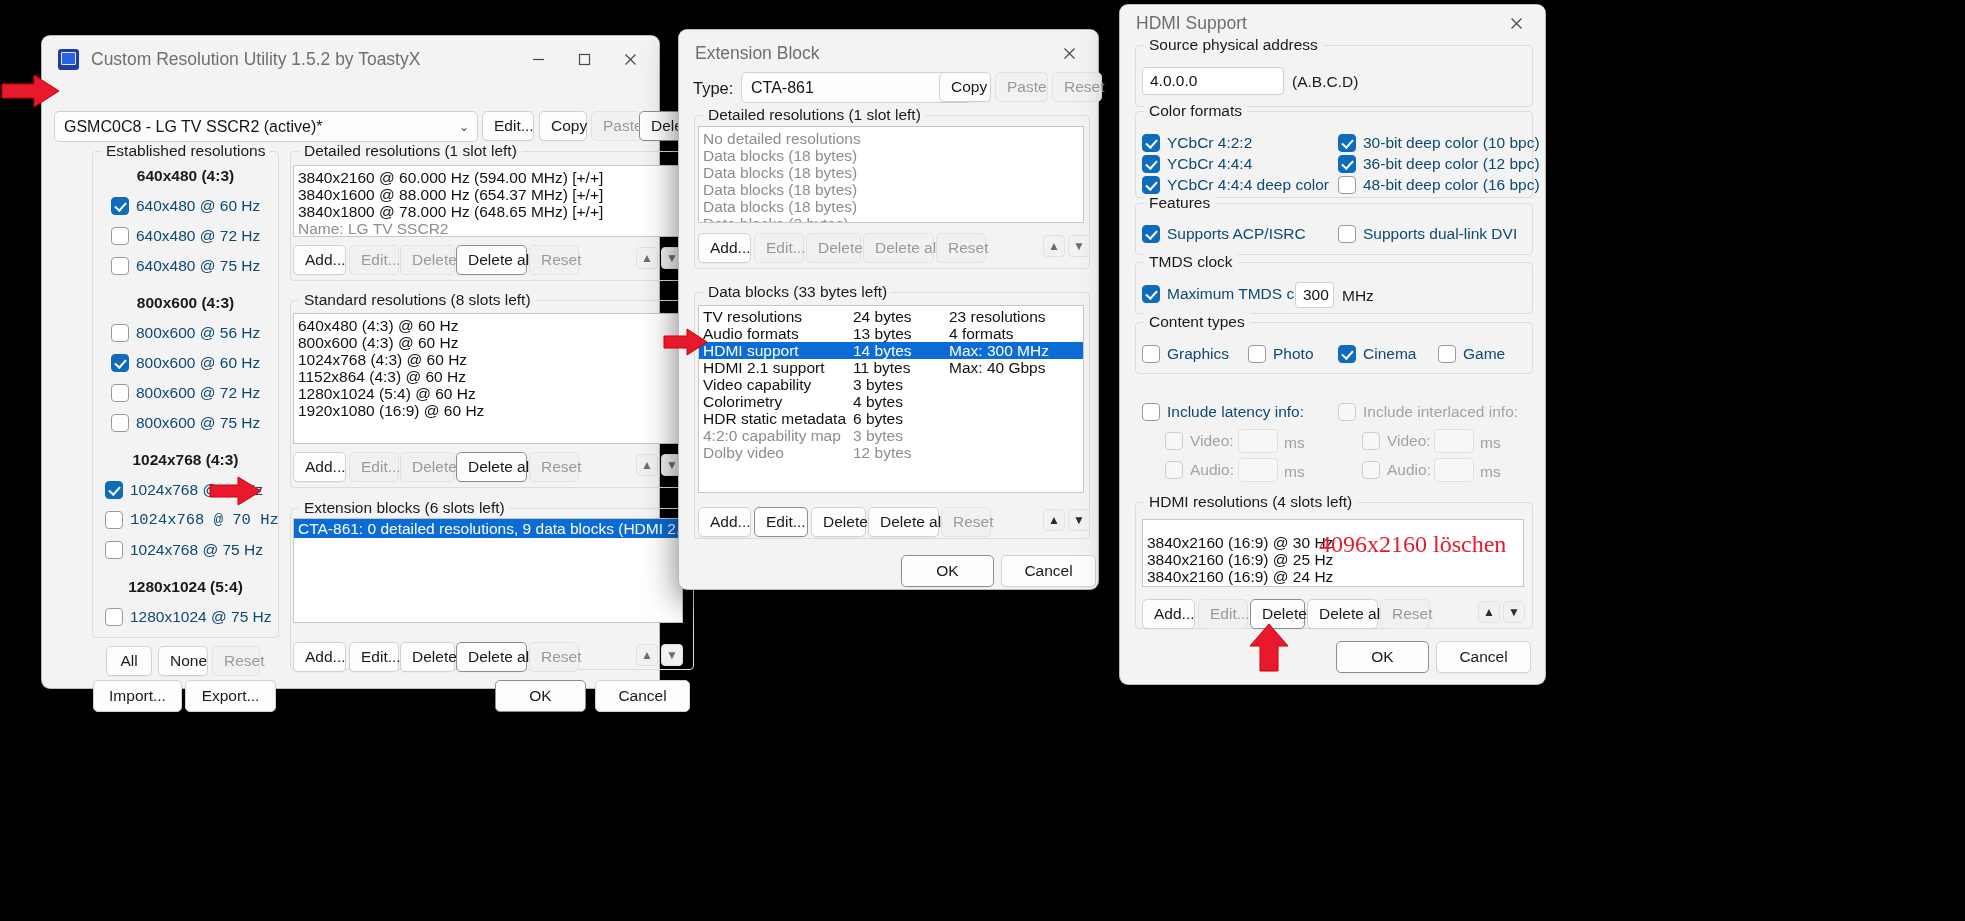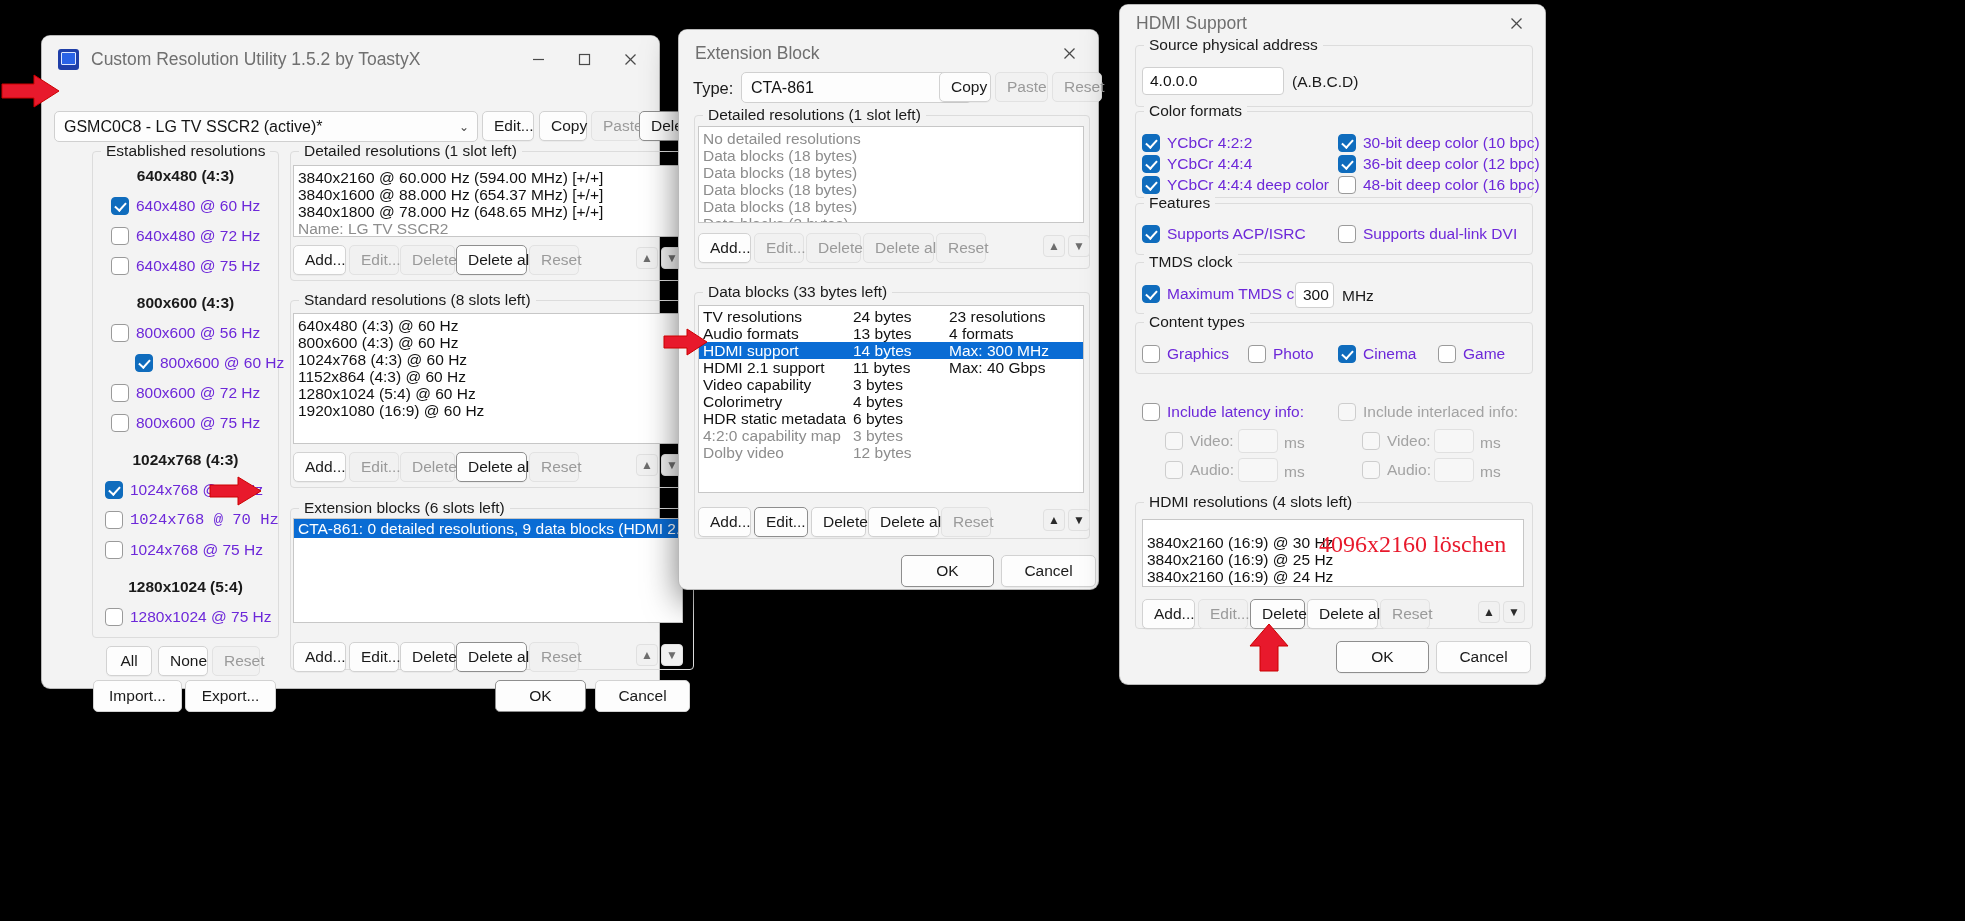--- a/index.html
+++ b/index.html
@@ -50,21 +50,21 @@
     background:#fff;border:1px solid #c7c7c7;box-sizing:border-box;overflow:hidden;
     font-size:15.5px;color:#111;
   }
   .listbox .row{height:17px;line-height:17px;padding:0 4px;white-space:nowrap;}
   .listbox .row.grey{color:#8d8d8d;}
   .listbox .row.sel{background:#0a6cd4;color:#fff;}
   .group{position:absolute;border:1px solid #dcdcdc;border-radius:4px;}
   .group>.glabel{position:absolute;top:-10px;left:8px;background:#f3f3f3;
      padding:0 5px;font-size:15.5px;color:#1a1a1a;white-space:nowrap;}
 
-  .cb{display:flex;align-items:center;font-size:15.5px;color:#6d28d9;white-space:nowrap;}
+  .cb{display:flex;align-items:center;font-size:15.5px;color:#0c4a6e;white-space:nowrap;}
   .cb .box{width:18px;height:18px;border:1px solid #9a9a9a;border-radius:4px;background:#fff;
      margin-right:7px;flex:0 0 auto;box-sizing:border-box;position:relative;}
   .cb.on .box{background:#0f6cbd;border-color:#0f6cbd;}
   .cb.on .box:after{content:"";position:absolute;left:5px;top:2px;width:5px;height:9px;
      border:solid #fff;border-width:0 2px 2px 0;transform:rotate(42deg);}
   .cb.dis{color:#a3a3a3;}
   .cb.dis .box{border-color:#cdcdcd;background:#f7f7f7;}
 
   .sp{position:absolute;}
   .lbl{font-size:15.5px;color:#1a1a1a;white-space:nowrap;}
@@ -137,21 +137,21 @@
     <div class="cb" style="position:absolute;left:18px;top:105px;">
           <span class="box"></span>
           <span>640x480 @ 75 Hz</span>
         </div>
 
     <div class="lbl hdr-center" style="position:absolute;left:0;top:142px;">800x600 (4:3)</div>
     <div class="cb" style="position:absolute;left:18px;top:172px;">
           <span class="box"></span>
           <span>800x600 @ 56 Hz</span>
         </div>
-    <div class="cb on" style="position:absolute;left:18px;top:202px;margin-left:24px;">
+    <div class="cb on" style="position:absolute;left:18px;top:202px;">
           <span class="box"></span>
           <span>800x600 @ 60 Hz</span>
         </div>
     <div class="cb" style="position:absolute;left:18px;top:232px;">
           <span class="box"></span>
           <span>800x600 @ 72 Hz</span>
         </div>
     <div class="cb" style="position:absolute;left:18px;top:262px;">
           <span class="box"></span>
           <span>800x600 @ 75 Hz</span>

